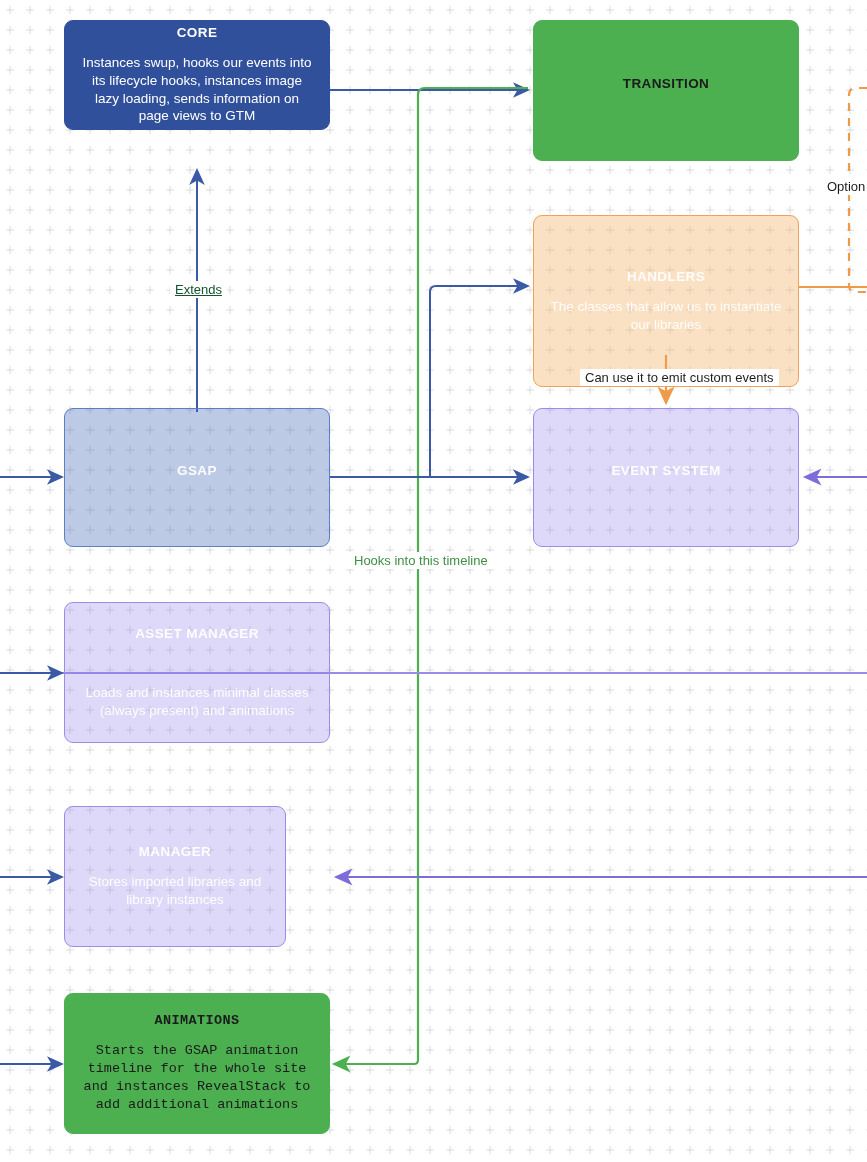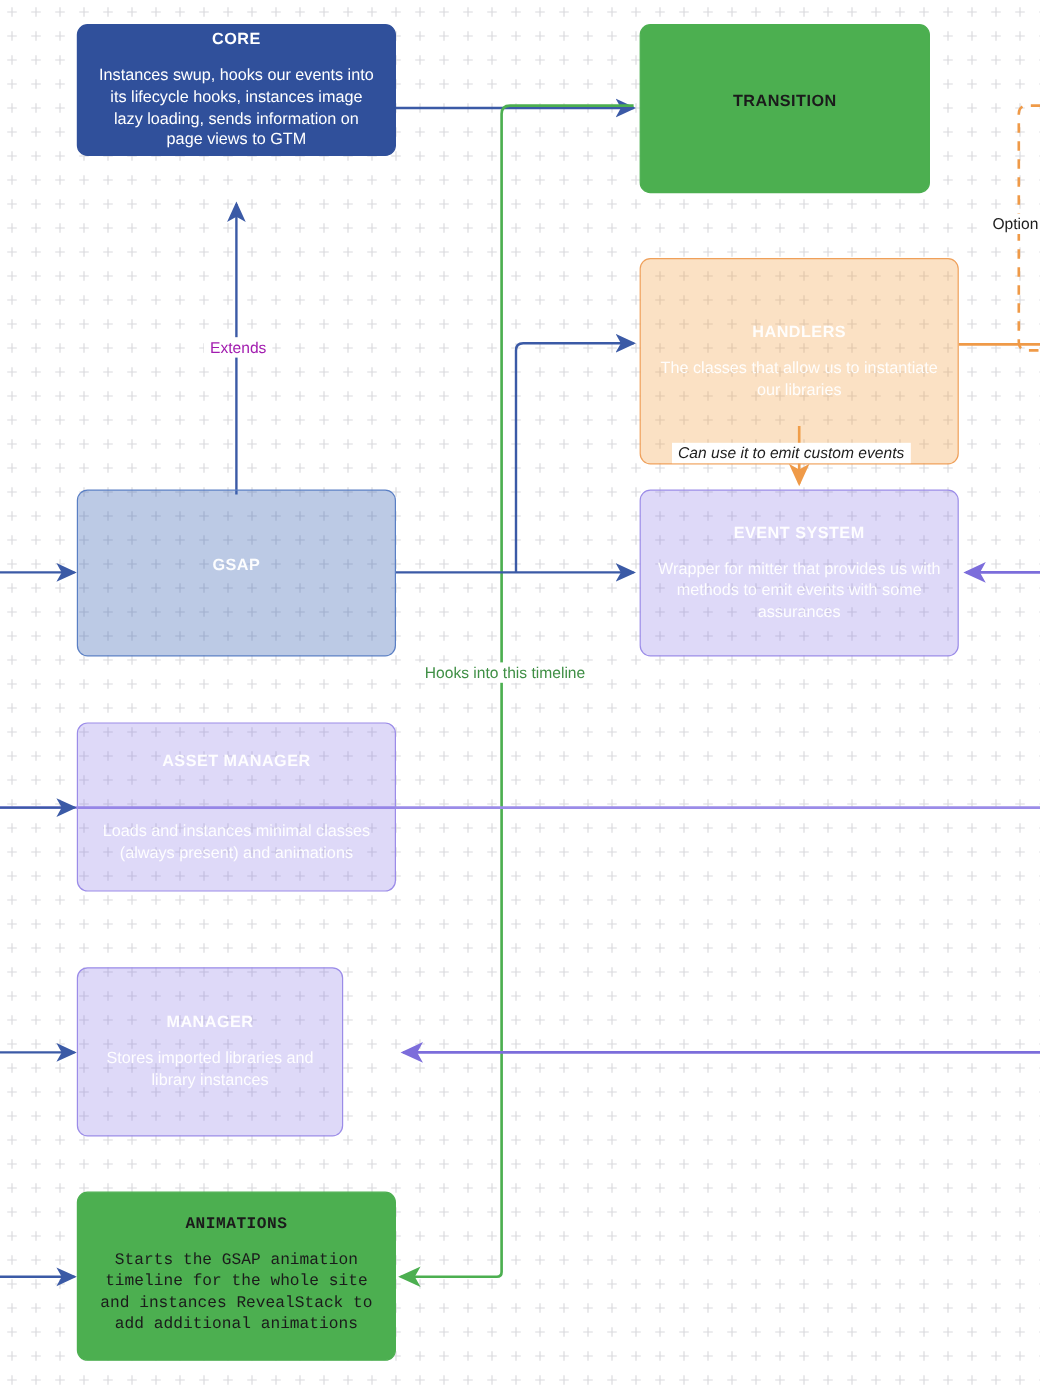--- a/index.html
+++ b/index.html
@@ -83,21 +83,21 @@
   .n-main .title, .n-main .desc { color: rgba(255,255,255,0.95); }
 
   
   .elabel {
     position: absolute;
     font-size: 13px;
     white-space: nowrap;
     background: #ffffff;
     padding: 1px 5px;
   }
-  .lab-blue  { color: #a21caf; }
+  .lab-blue  { color: #14532d; text-decoration: underline; }
   .lab-green { color: #3f8f45; }
   .lab-dark  { color: #1d1d1d; }
 </style>
 </head>
 <body>
 
 <div id="canvas">
 
   <svg class="gridsvg" aria-hidden="true">
     <defs>
@@ -181,32 +181,31 @@
     <g>
       <path d="M0,1064 L62,1064" stroke="#3b5aa6" stroke-width="2" fill="none" marker-end="url(#ah-blue)"></path>
     </g>
   </svg>
 
   <div class="node n-core" style="left:64px; top:20px; width:266px; height:110px;">
     <div class="title">CORE</div>
     <div class="desc">Instances swup, hooks our events into its lifecycle hooks, instances image lazy loading, sends information on page views to GTM</div>
   </div>
 
-  <div class="node n-green" style="left:533px; top:20px; width:242px; height:141px;">
+  <div class="node n-green" style="left:533px; top:20px; width:266px; height:141px;">
     <div class="title">TRANSITION</div>
   </div>
 
   <div class="node n-handlers" style="left:533px; top:215px; width:266px; height:172px;">
     <div class="title">HANDLERS</div>
     <div class="desc">The classes that allow us to instantiate our libraries</div>
   </div>
 
   <div class="node n-lav" style="left:533px; top:408px; width:266px; height:139px;">
     <div class="title">EVENT SYSTEM</div>
-    <div class="desc">Wrapper for mitter that provides us with methods to emit events with some assurances</div>
   </div>
 
   <div class="node n-main" style="left:64px; top:408px; width:266px; height:139px;">
     <div class="title">GSAP</div>
   </div>
 
   <div class="node n-lav" style="left:64px; top:602px; width:266px; height:141px;gap:29px;">
     <div class="title">ASSET MANAGER</div>
     <div class="desc">Loads and instances minimal classes (always present) and animations</div>
   </div>
@@ -218,17 +217,17 @@
 
   <div class="node n-green" style="left:64px; top:993px; width:266px; height:141px;font-family:Liberation Mono, monospace;">
     <div class="title">ANIMATIONS</div>
     <div class="desc">Starts the GSAP animation timeline for the whole site and instances RevealStack to add additional animations</div>
   </div>
 
   <div class="elabel lab-blue" style="left:170px; top:281px;">Extends</div>
 
   <div class="elabel lab-green" style="left:349px; top:552px;">Hooks into this timeline</div>
 
-  <div class="elabel lab-dark" style="left:560px; top:369px;font-style:italic;">Can use it to emit custom events</div>
+  <div class="elabel lab-dark" style="left:580px; top:369px;">Can use it to emit custom events</div>
 
   <div class="elabel lab-dark" style="left:822px; top:178px;">Option</div>
 
 </div>
 
 </body></html>

